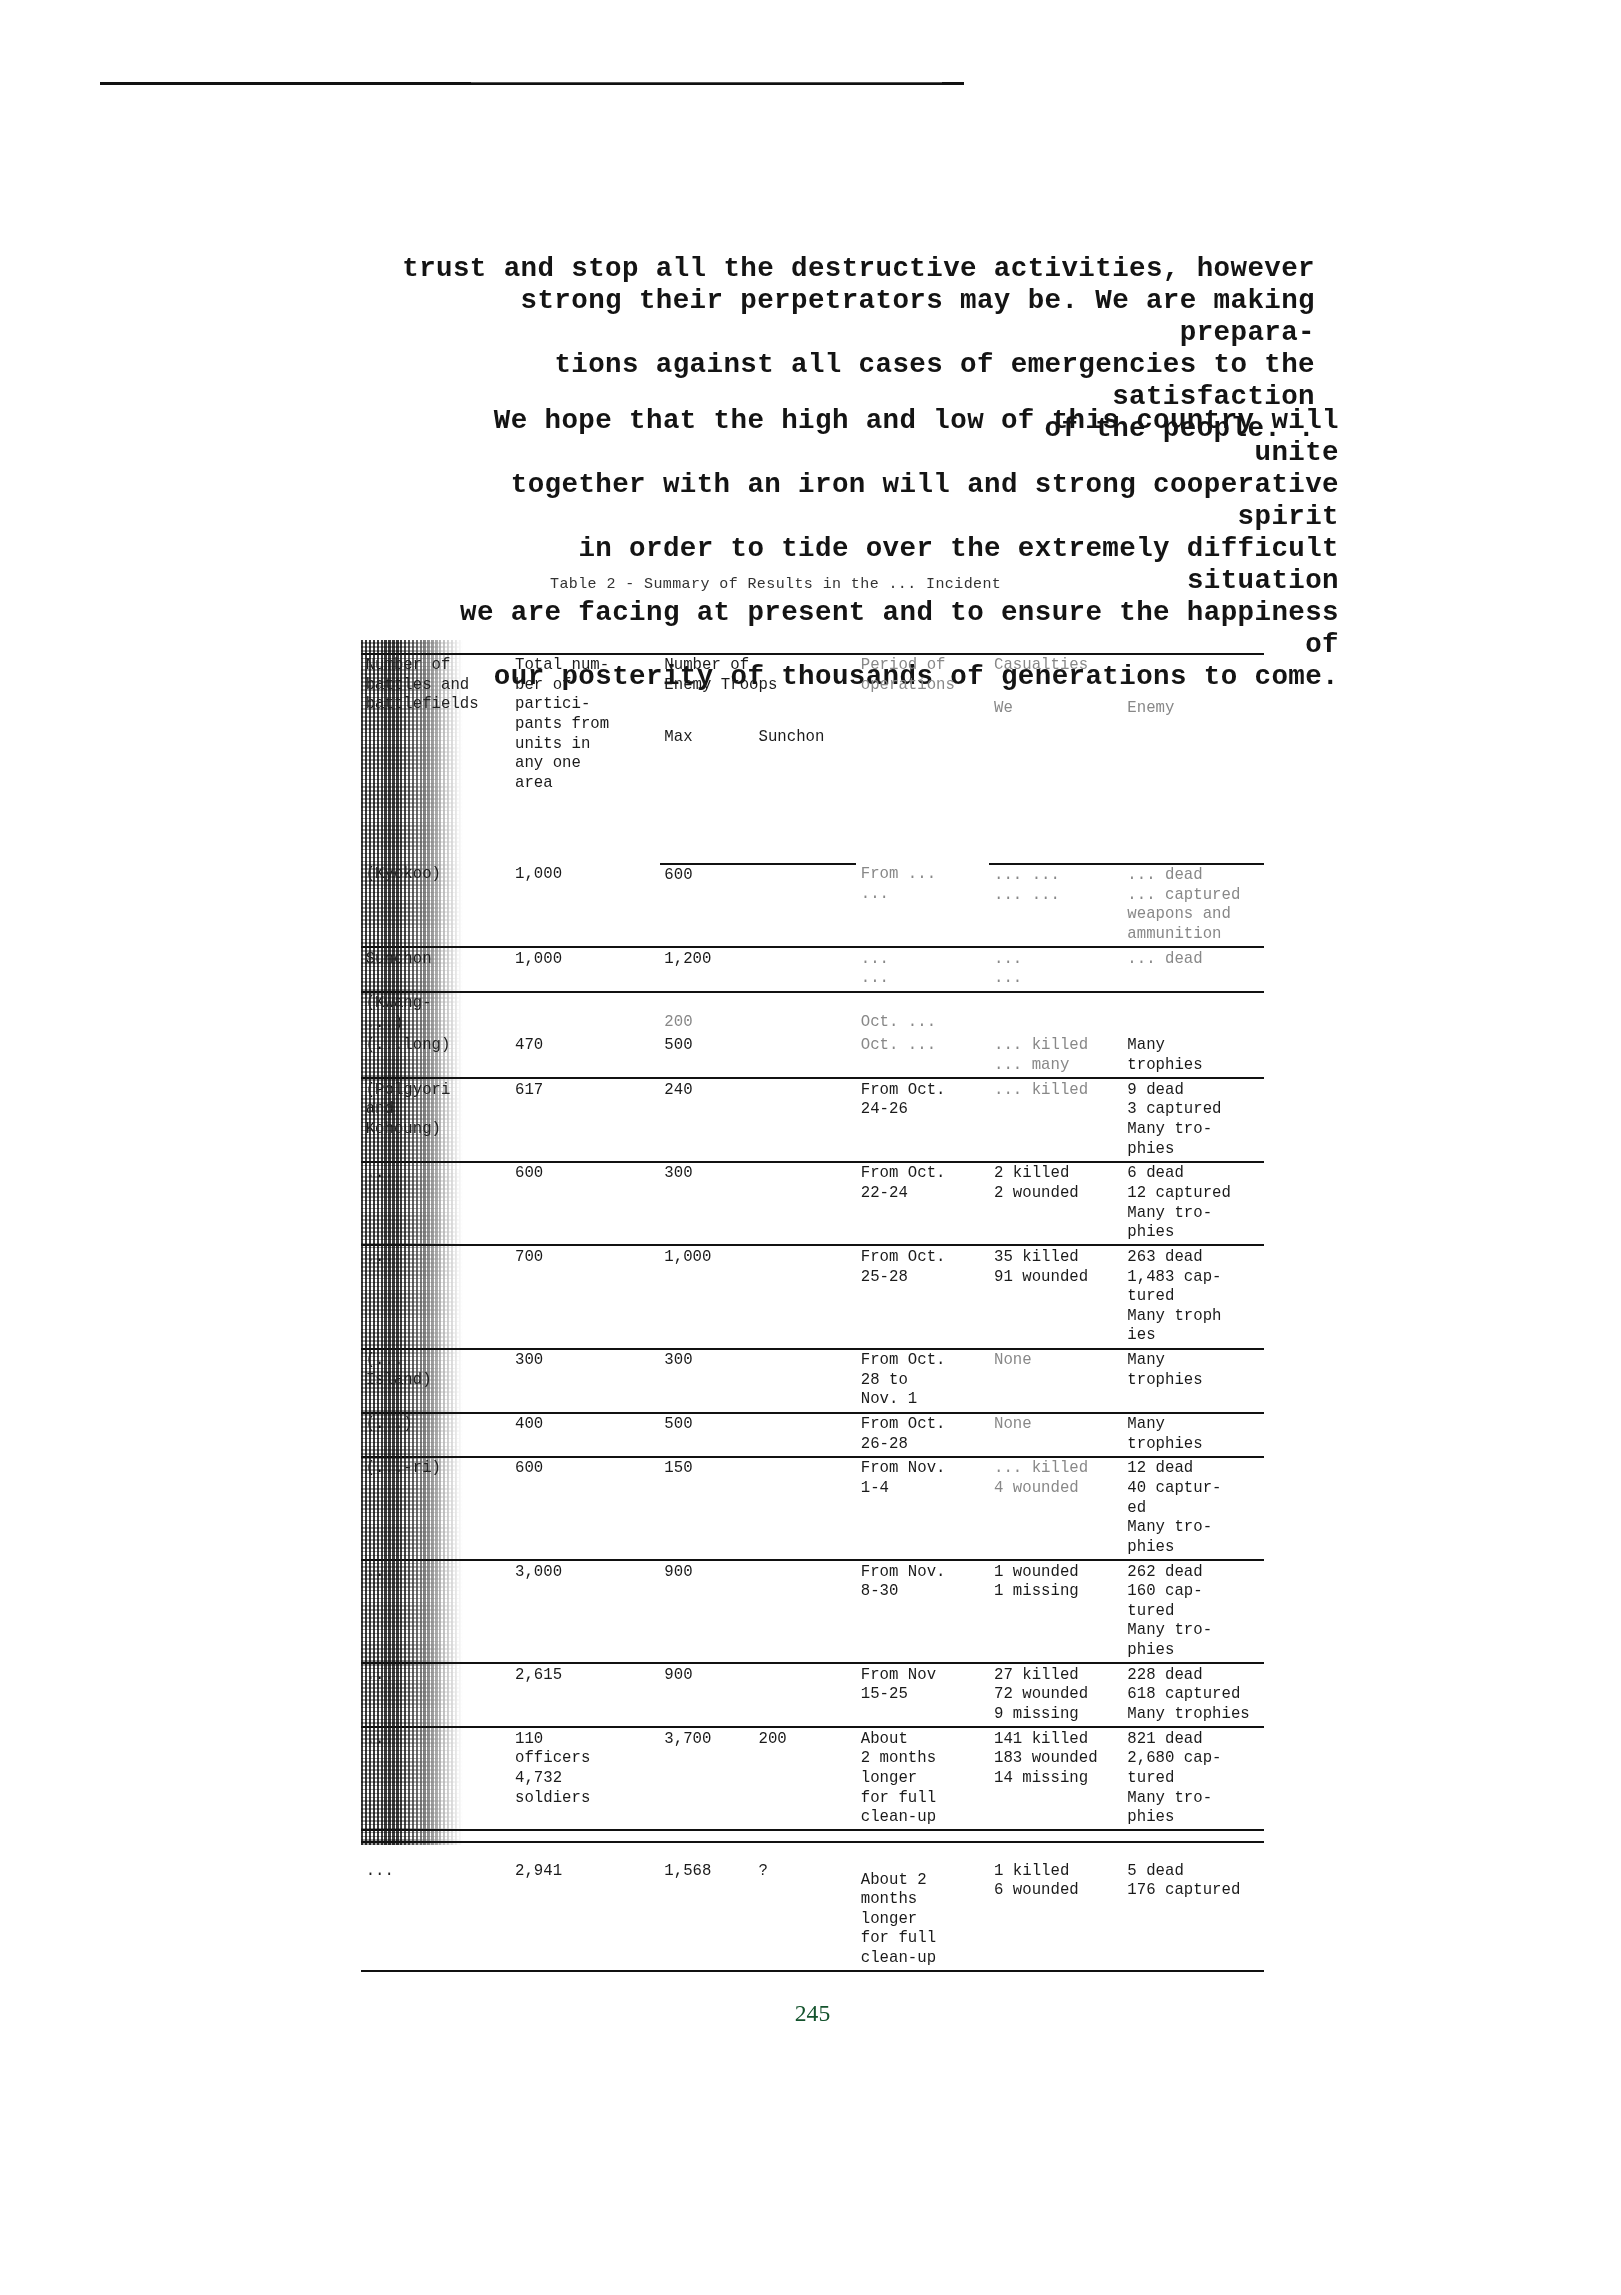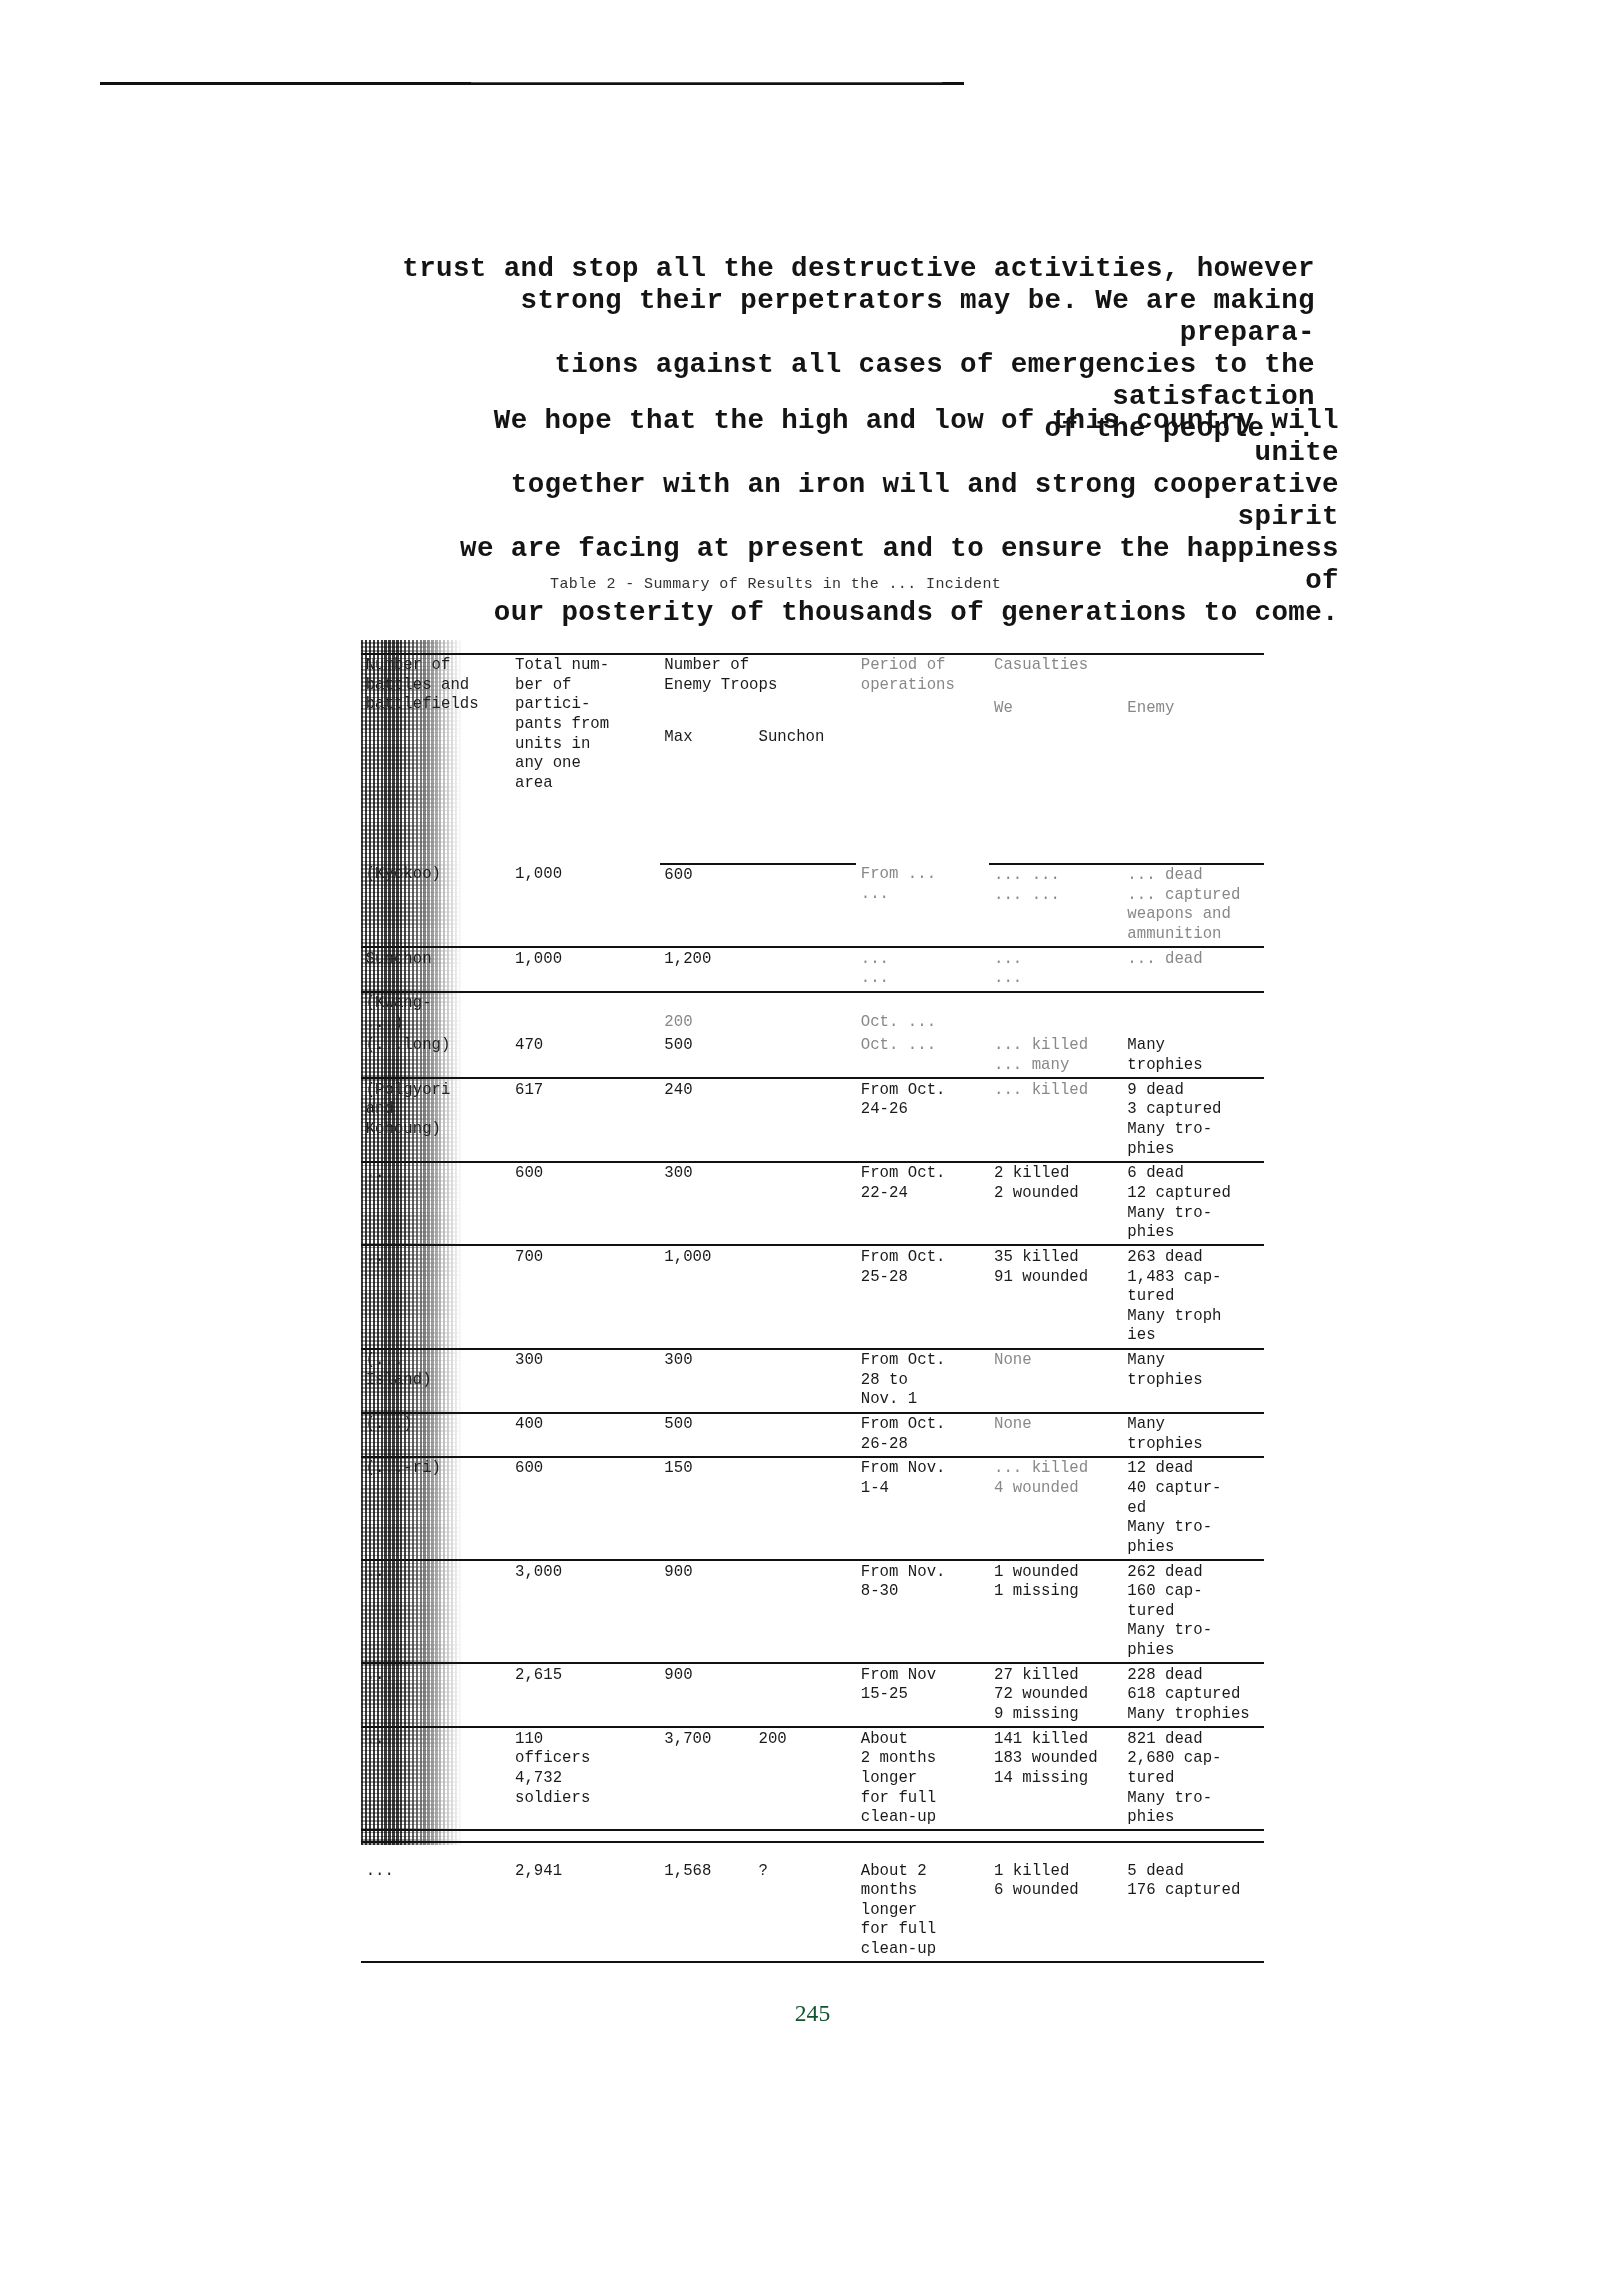--- a/index.html
+++ b/index.html
@@ -74,20 +74,21 @@
 <div class="prose para1">
   <p>trust and stop all the destructive activities, however</p>
   <p>strong their perpetrators may be.  We are making prepara-</p>
   <p>tions against all cases of emergencies to the satisfaction</p>
   <p>of the people. .</p>
 </div>
 
 <div class="prose para2">
   <p>We hope that the high and low of this country will unite</p>
   <p>together with an iron will and strong cooperative spirit</p>
+  <p>in order to tide over the extremely difficult situation</p>
   <p>we are facing at present and to ensure the happiness of</p>
   <p>our posterity of thousands of generations to come.</p>
 </div>
 
 <div class="table-caption">Table 2 - Summary of Results in the ... Incident</div>
 
 <div class="table-wrap">
   <div class="scan-edge"></div>
   <table class="results">
     <colgroup>
@@ -306,21 +307,21 @@
 phies</td>
       </tr>
       <tr class="spacer">
         <td colspan="7"></td>
       </tr>
       <tr>
         <td class="rowlabel" style="padding-top:19px">...</td>
         <td style="padding-top:19px">2,941</td>
         <td style="padding-top:19px">1,568</td>
         <td style="padding-top:19px">?</td>
-        <td style="padding-top:19px">About 2
+        <td style="padding-top:28px">About 2
 months
 longer
 for full
 clean-up</td>
         <td style="padding-top:19px">1 killed
 6 wounded</td>
         <td style="padding-top:19px">5 dead
 176 captured</td>
       </tr>
     </tbody>

